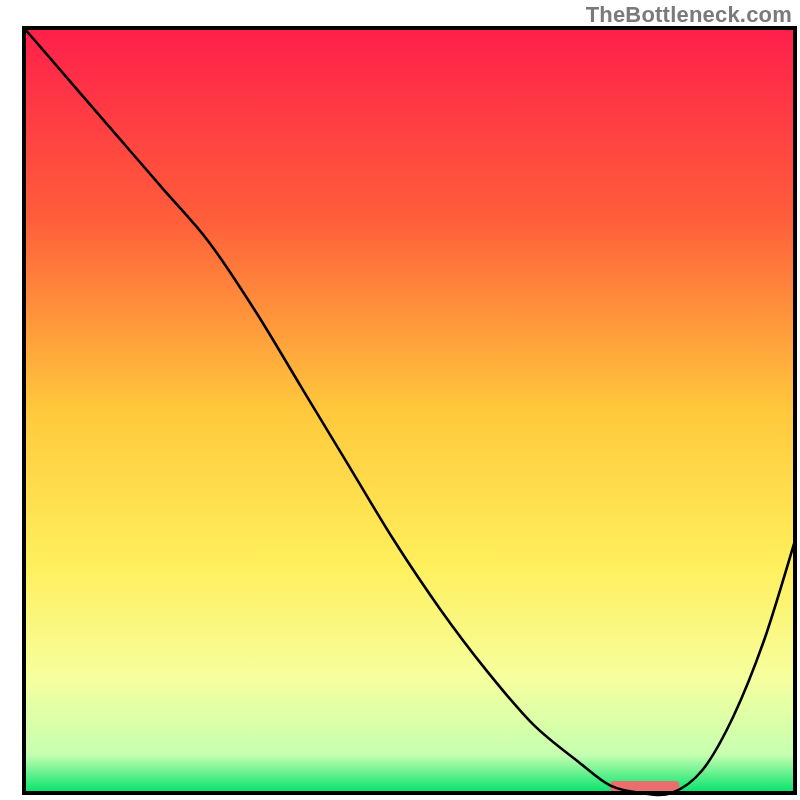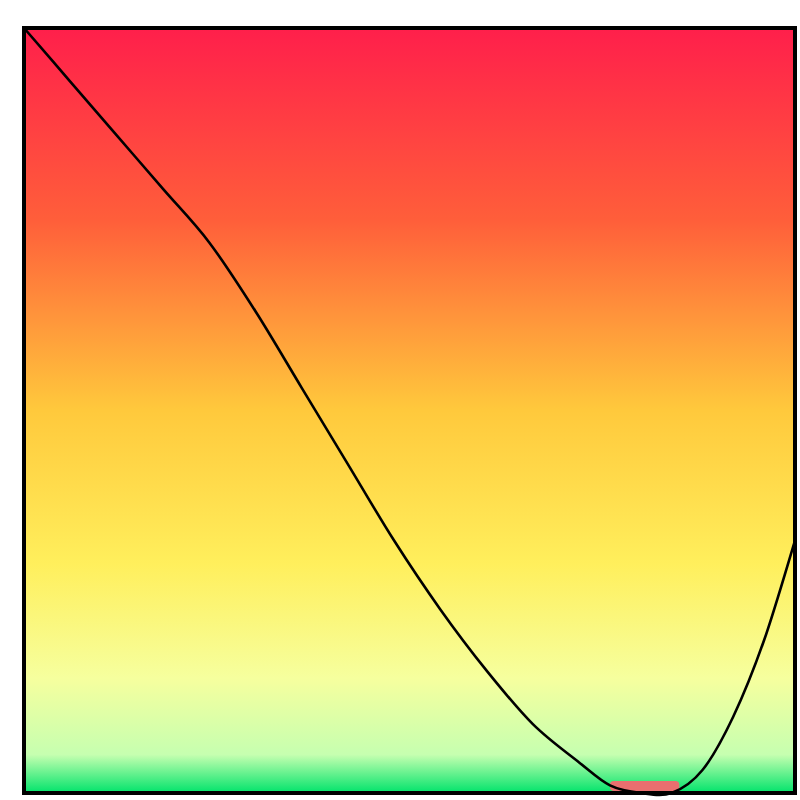--- a/index.html
+++ b/index.html
@@ -29,20 +29,21 @@
   svg {
     position: absolute;
     top: 0;
     left: 0;
   }
 </style>
 </head>
 <body>
 
 <div class="canvas-wrap">
+  <div class="watermark">TheBottleneck.com</div>
 
   <svg id="chart-svg" width="800" height="800" viewBox="0 0 800 800">
     <defs>
       <linearGradient id="bg-grad" x1="0" y1="0" x2="0" y2="1">
           <stop offset="0%" stop-color="#ff1f4b"></stop>
           <stop offset="25%" stop-color="#ff5e3a"></stop>
           <stop offset="50%" stop-color="#ffc93c"></stop>
           <stop offset="70%" stop-color="#ffef5c"></stop>
           <stop offset="85%" stop-color="#f6ff9e"></stop>
           <stop offset="95%" stop-color="#c6ffb0"></stop>

